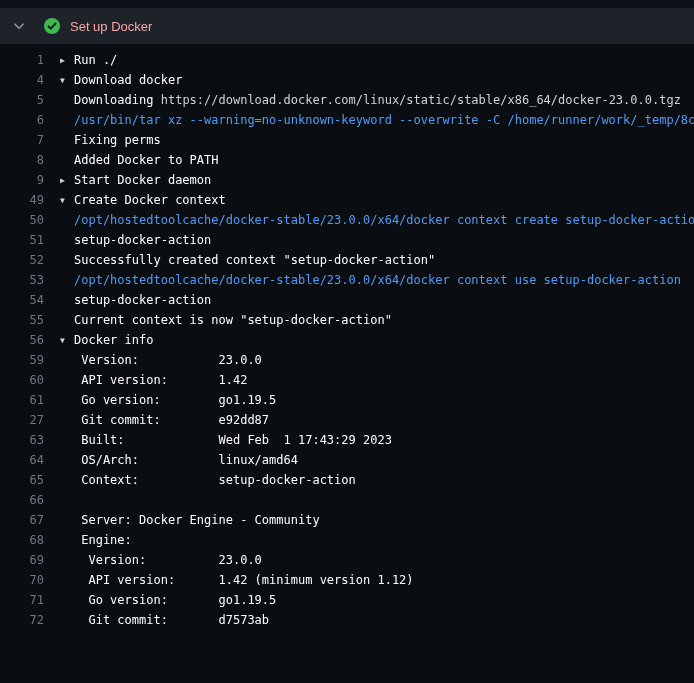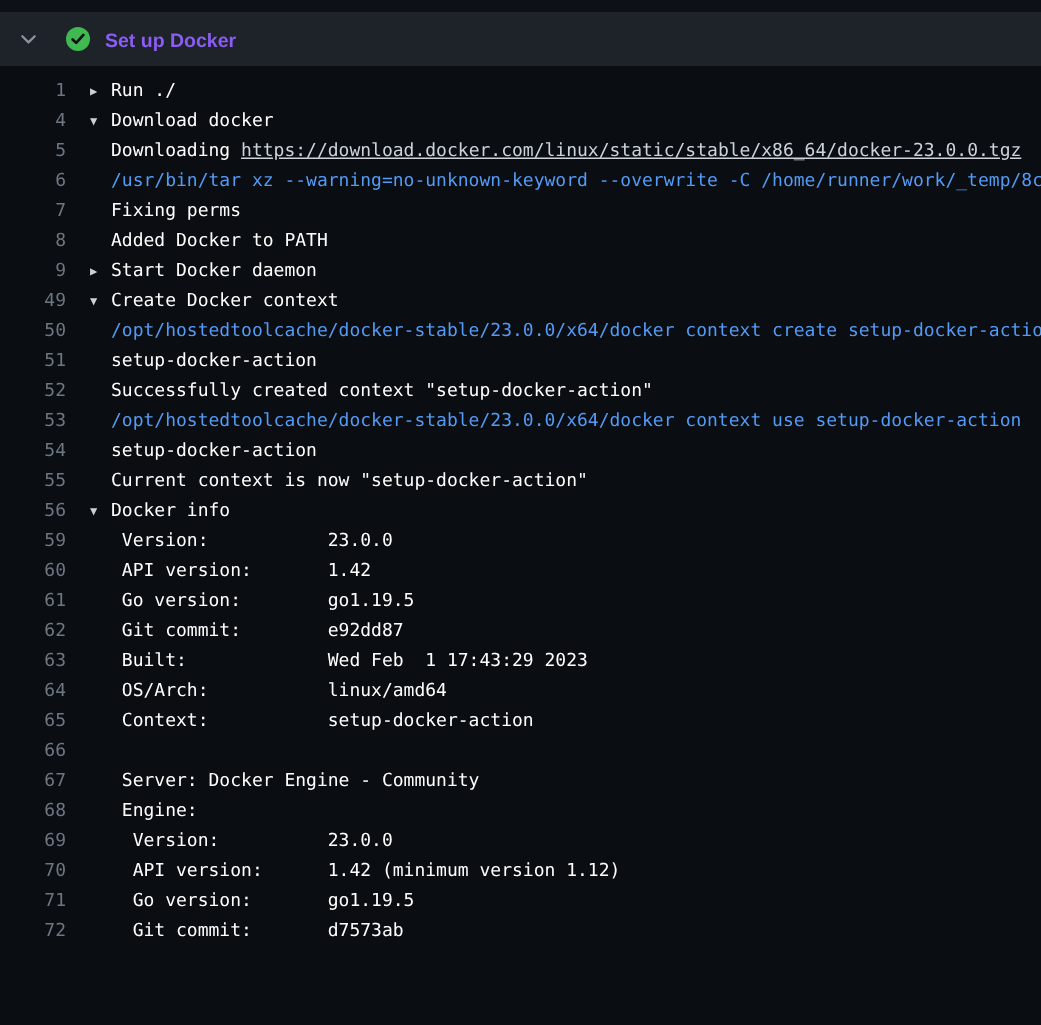--- a/index.html
+++ b/index.html
@@ -31,24 +31,24 @@
     justify-content: center;
     margin-right: 18px;
   }
   .status-icon {
     width: 16px;
     height: 16px;
     display: inline-flex;
     margin-right: 10px;
   }
   .step-title {
-    color: #8b5cf6;
+    color: #fca5a5;
     font-family: "Liberation Sans", sans-serif;
     font-size: 13px;
-    font-weight: 700;
+    font-weight: 400;
   }
   .log-area {
     background: #0a0d12;
     height: 639px;
     padding-top: 6px;
     box-sizing: border-box;
     overflow: hidden;
   }
   .row {
     display: flex;
@@ -77,21 +77,21 @@
   .arrow {
     display: inline-block;
     width: 14px;
     font-size: 8px;
     color: #c9d1d9;
     vertical-align: 1px;
     cursor: pointer;
   }
   .seg-plain { color: #ffffff; }
   .seg-command { color: #539bf5; }
-  .seg-link { color: #cdd3da; text-decoration: underline; cursor: pointer; }
+  .seg-link { color: #cdd3da; cursor: pointer; }
 </style>
 </head>
 <body>
 
 <div class="top-strip"></div>
 
 <div class="step-header">
   <span class="chev">
     <svg width="12" height="12" viewBox="0 0 16 16">
       <path d="M2.5 5.5 L8 11 L13.5 5.5" stroke="#8b949e" stroke-width="2" fill="none" stroke-linecap="round" stroke-linejoin="round"></path>
@@ -119,21 +119,21 @@
       <div class="row"><span class="ln">50</span><span class="content plain-indent"><span class="seg-command">/opt/hostedtoolcache/docker-stable/23.0.0/x64/docker context create setup-docker-action</span></span></div>
       <div class="row"><span class="ln">51</span><span class="content plain-indent"><span class="seg-plain">setup-docker-action</span></span></div>
       <div class="row"><span class="ln">52</span><span class="content plain-indent"><span class="seg-plain">Successfully created context "setup-docker-action"</span></span></div>
       <div class="row"><span class="ln">53</span><span class="content plain-indent"><span class="seg-command">/opt/hostedtoolcache/docker-stable/23.0.0/x64/docker context use setup-docker-action</span></span></div>
       <div class="row"><span class="ln">54</span><span class="content plain-indent"><span class="seg-plain">setup-docker-action</span></span></div>
       <div class="row"><span class="ln">55</span><span class="content plain-indent"><span class="seg-plain">Current context is now "setup-docker-action"</span></span></div>
       <div class="row group-row"><span class="ln">56</span><span class="content"><span class="arrow">▼</span><span class="seg-plain">Docker info</span></span></div>
       <div class="row"><span class="ln">59</span><span class="content plain-indent"><span class="seg-plain"> Version:           23.0.0</span></span></div>
       <div class="row"><span class="ln">60</span><span class="content plain-indent"><span class="seg-plain"> API version:       1.42</span></span></div>
       <div class="row"><span class="ln">61</span><span class="content plain-indent"><span class="seg-plain"> Go version:        go1.19.5</span></span></div>
-      <div class="row"><span class="ln">62</span><span class="content plain-indent"><span class="seg-plain"> Git commit:        e92dd87</span></span></div>
+      <div class="row"><span class="ln">27</span><span class="content plain-indent"><span class="seg-plain"> Git commit:        e92dd87</span></span></div>
       <div class="row"><span class="ln">63</span><span class="content plain-indent"><span class="seg-plain"> Built:             Wed Feb  1 17:43:29 2023</span></span></div>
       <div class="row"><span class="ln">64</span><span class="content plain-indent"><span class="seg-plain"> OS/Arch:           linux/amd64</span></span></div>
       <div class="row"><span class="ln">65</span><span class="content plain-indent"><span class="seg-plain"> Context:           setup-docker-action</span></span></div>
       <div class="row"><span class="ln">66</span><span class="content plain-indent"></span></div>
       <div class="row"><span class="ln">67</span><span class="content plain-indent"><span class="seg-plain"> Server: Docker Engine - Community</span></span></div>
       <div class="row"><span class="ln">68</span><span class="content plain-indent"><span class="seg-plain"> Engine:</span></span></div>
       <div class="row"><span class="ln">69</span><span class="content plain-indent"><span class="seg-plain">  Version:          23.0.0</span></span></div>
       <div class="row"><span class="ln">70</span><span class="content plain-indent"><span class="seg-plain">  API version:      1.42 (minimum version 1.12)</span></span></div>
       <div class="row"><span class="ln">71</span><span class="content plain-indent"><span class="seg-plain">  Go version:       go1.19.5</span></span></div>
       <div class="row"><span class="ln">72</span><span class="content plain-indent"><span class="seg-plain">  Git commit:       d7573ab</span></span></div>

